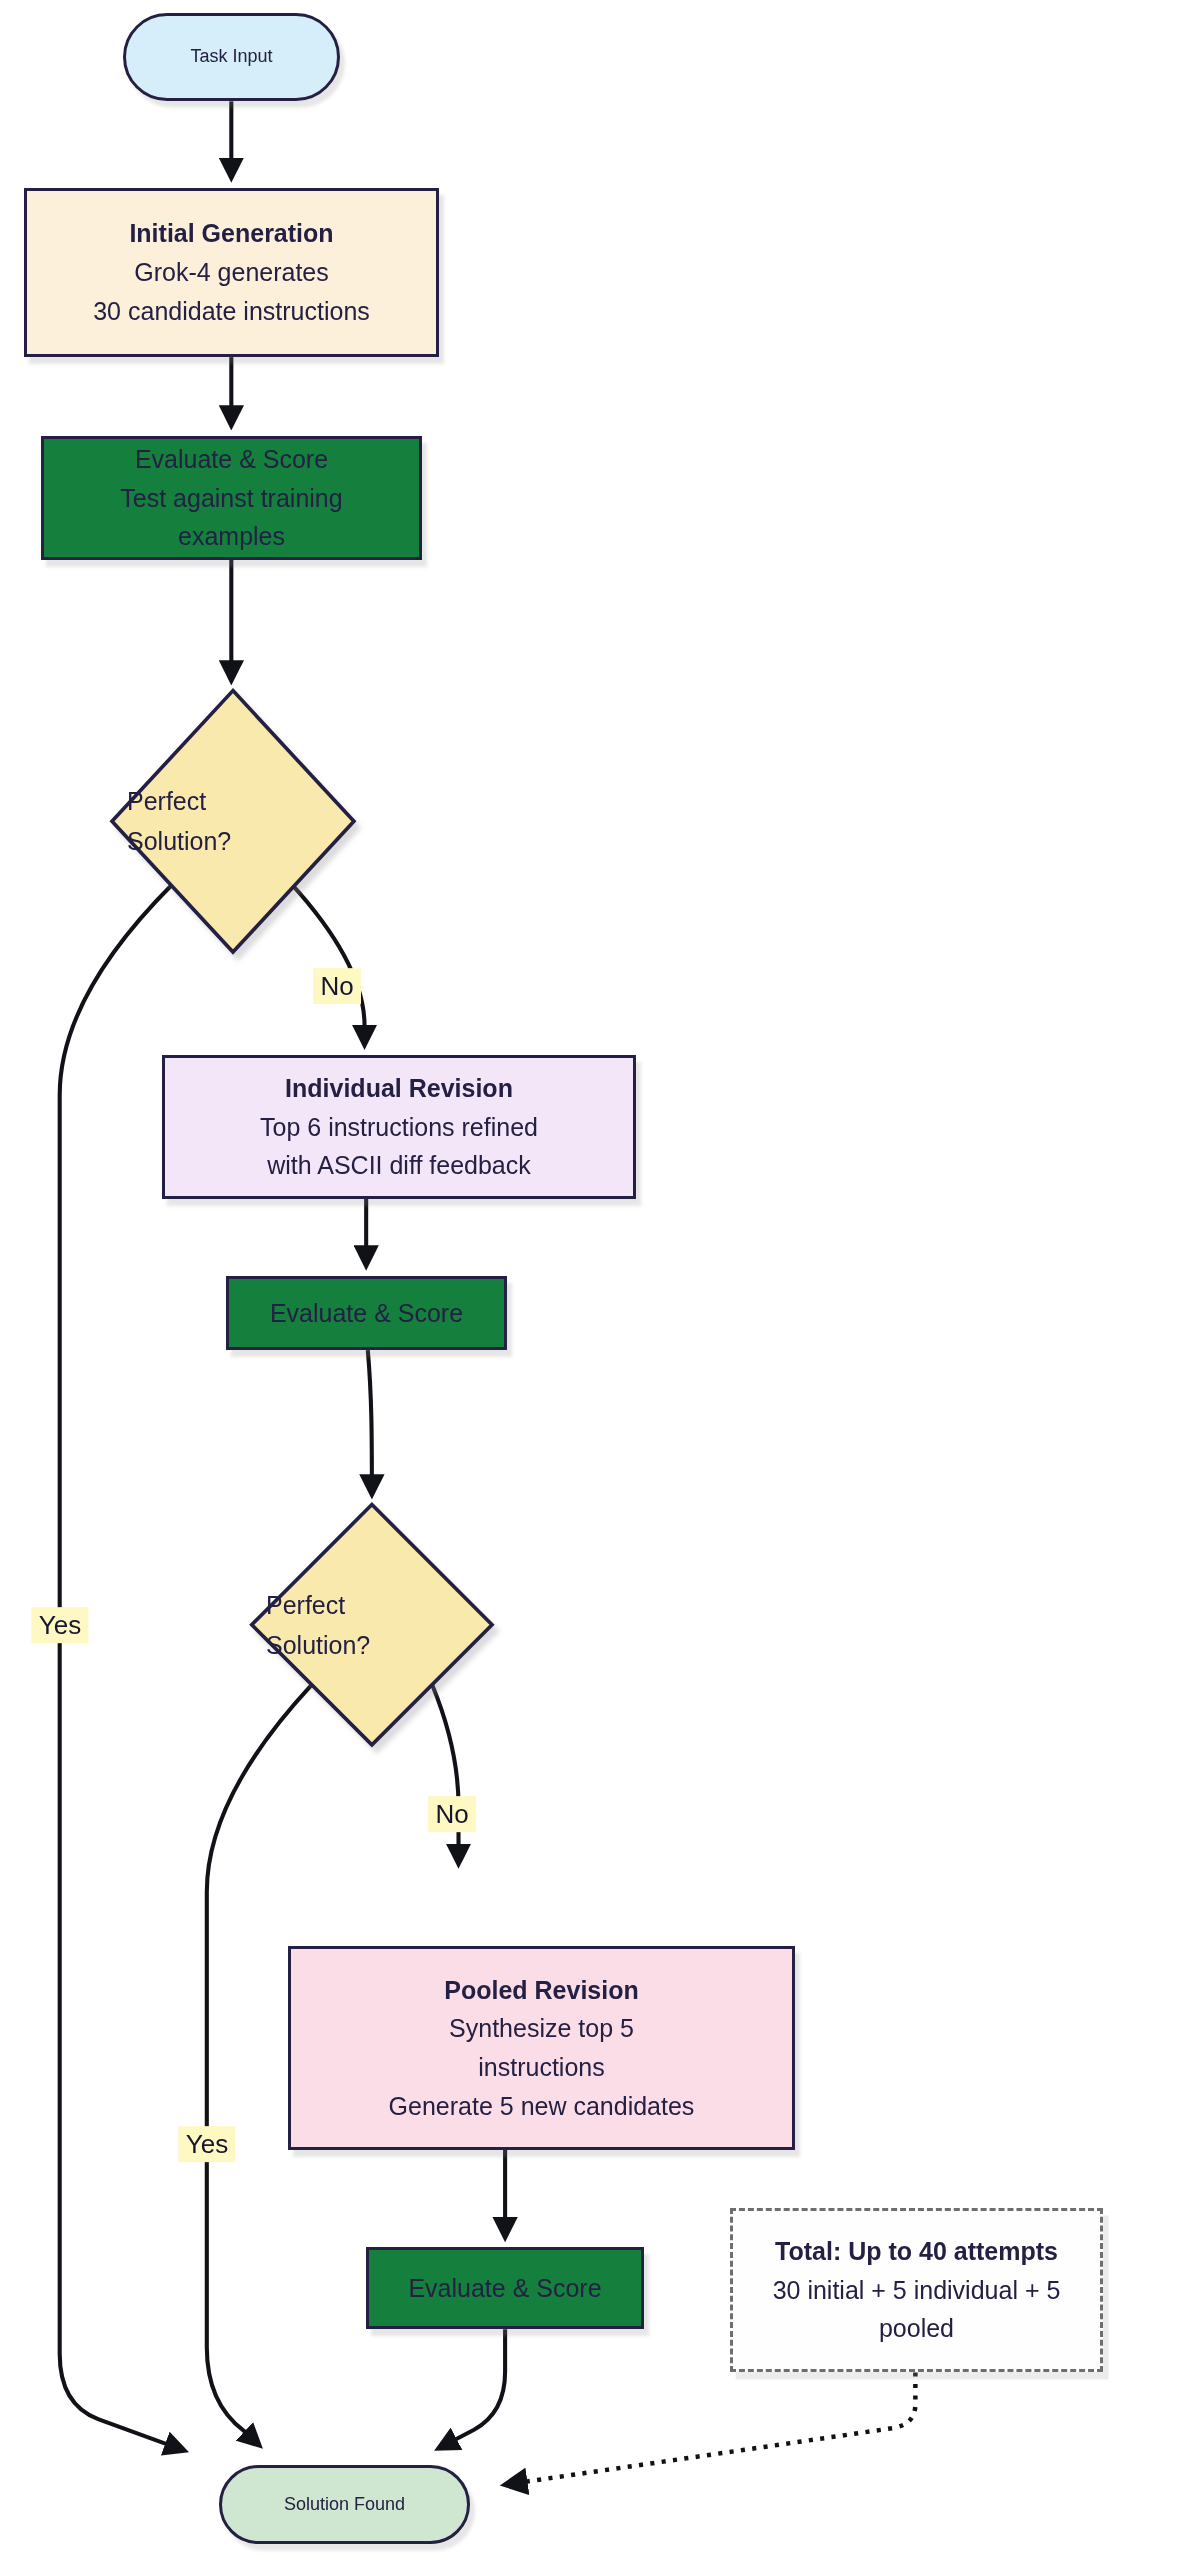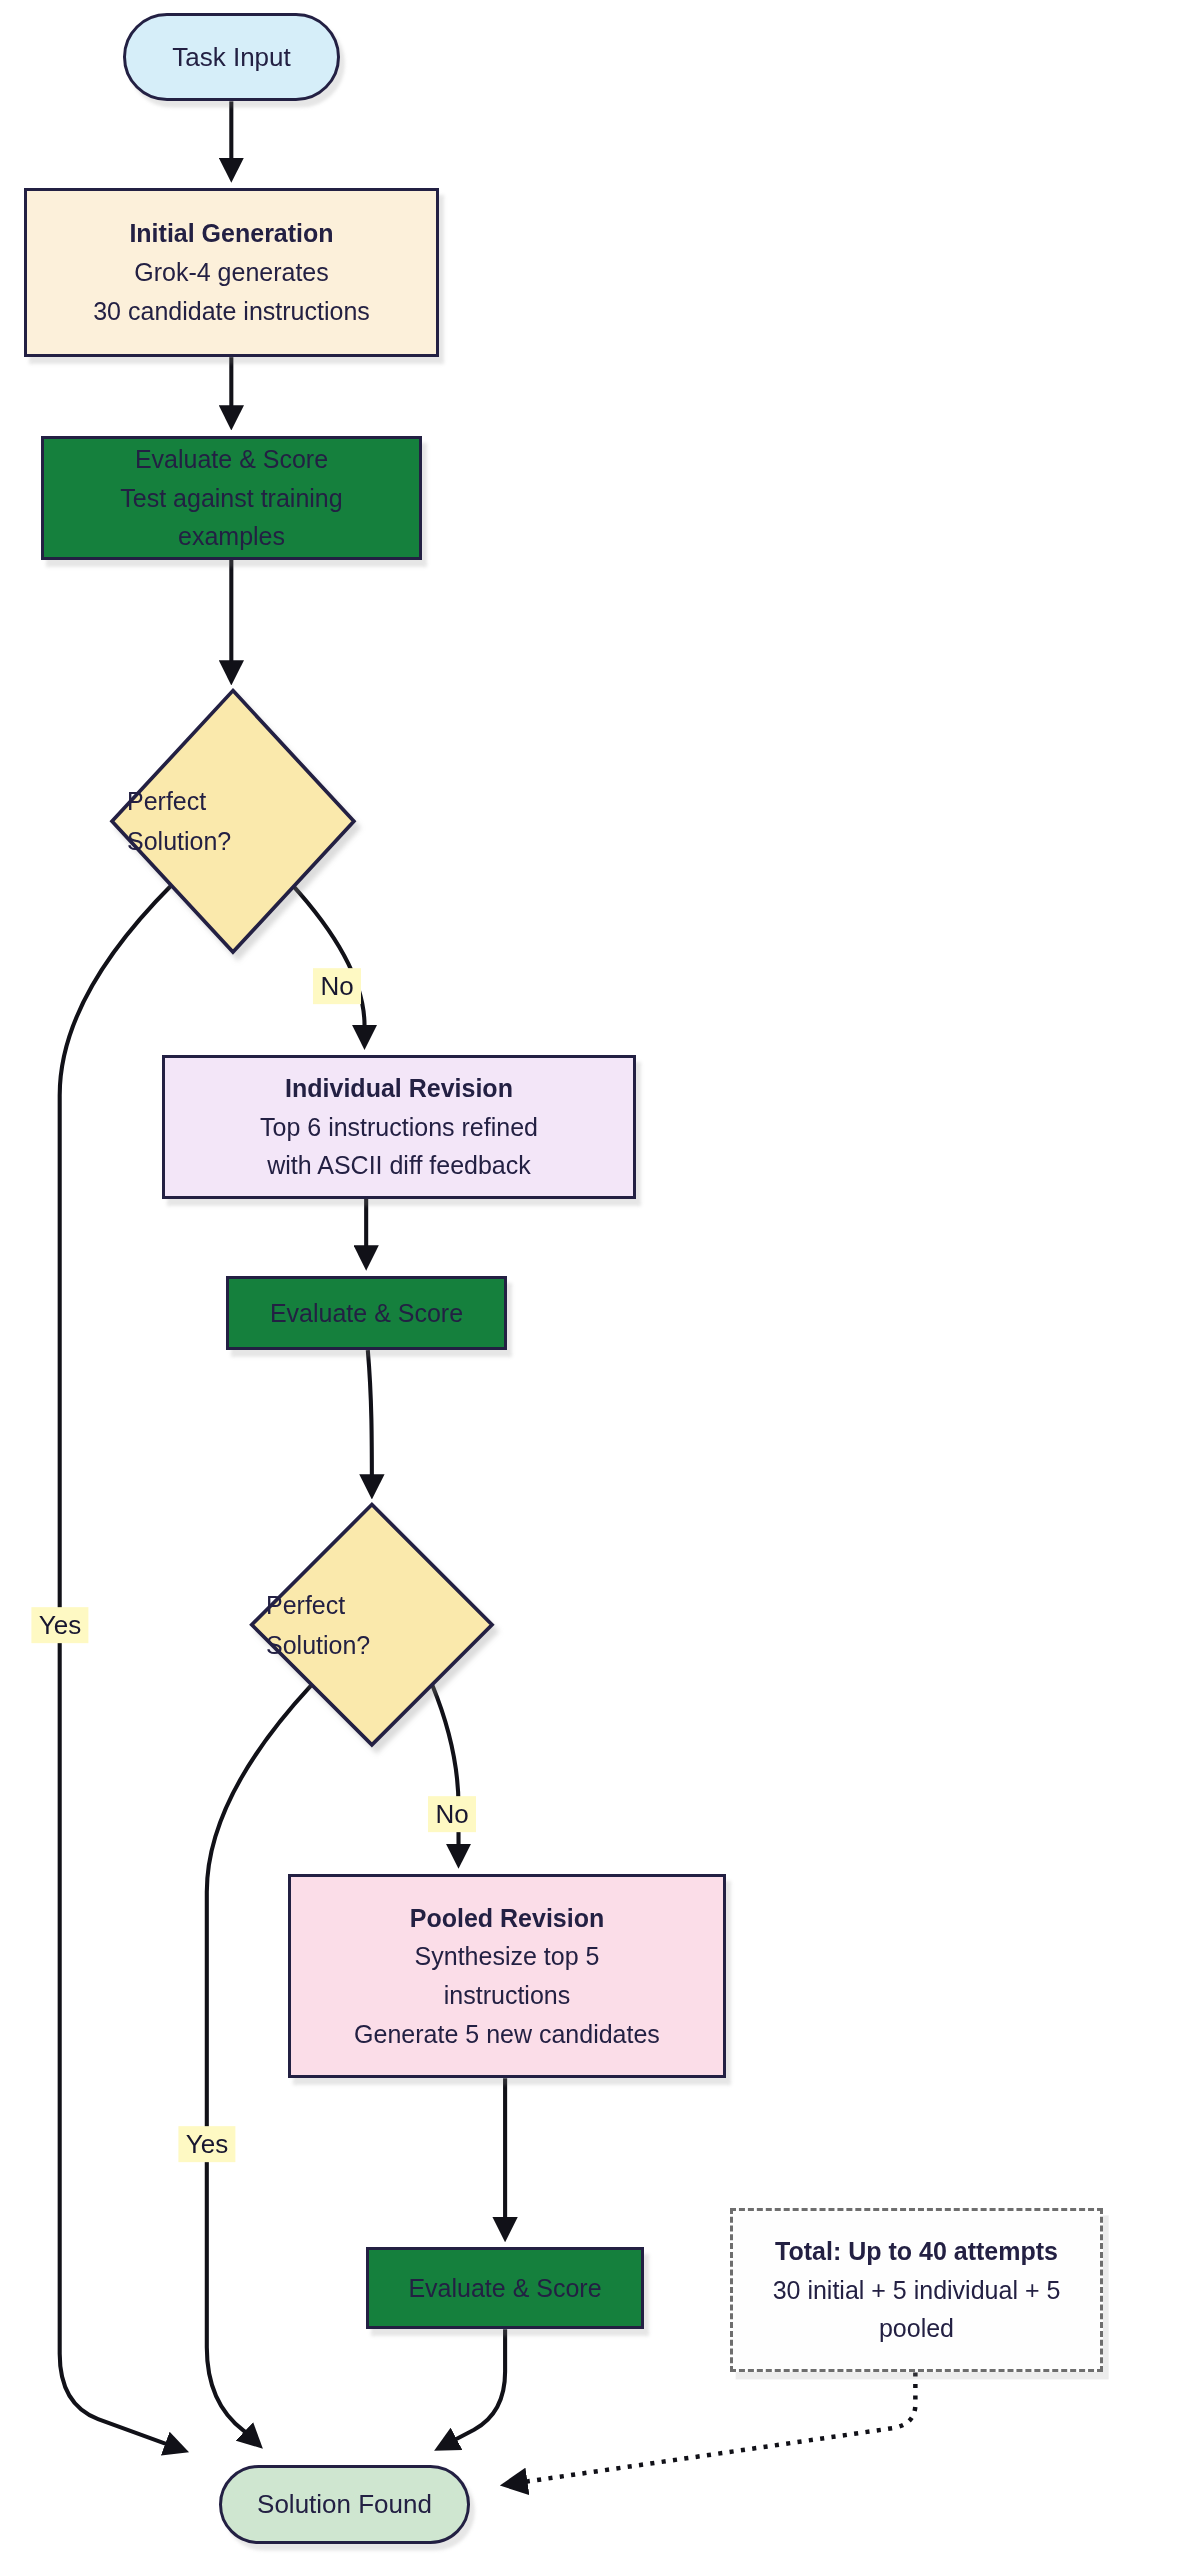--- a/index.html
+++ b/index.html
@@ -43,21 +43,21 @@
     flex-direction: column;
     align-items: center;
     justify-content: center;
     text-align: center;
     font-size: 25px;
     line-height: 1.55;
     z-index: 2;
     box-shadow: 4.9px 6.5px 3.3px rgba(140,140,140,0.22);
   }
   .node .node-title { font-weight: bold; }
-  .pill { border-radius: 49px; font-size: 26px; }
+  .pill { border-radius: 49px; font-size: 18px; }
   .fill-task      { background: #d6eef9; }
   .fill-process   { background: #fcf0da; }
   .fill-eval      { background: #15803d; }
   .fill-individual{ background: #f3e6f8; }
   .fill-pooled    { background: #fbdde8; }
   .fill-solution  { background: #cfe6d0; }
   .note {
     border: 3.3px dashed #6e6e6e;
     background: #fefefe;
     box-shadow: 5.7px 7.4px 0 rgba(160,160,160,0.20);
@@ -148,21 +148,21 @@
 
   <div class="node fill-eval" style="left:226px; top:1276px; width:281px; height:74px;">
     <div class="node-line">Evaluate &amp; Score</div>
   </div>
 
   <div class="diamond-label" style="left:372px; top:1625px;">
     <div>Perfect</div>
     <div>Solution?</div>
   </div>
 
-  <div class="node fill-pooled" style="left:288px; top:1874px; width:438px; height:204px;">
+  <div class="node fill-pooled" style="left:288px; top:1946px; width:507px; height:204px;">
     <div class="node-title">Pooled Revision</div>
     <div class="node-line">Synthesize top 5</div>
     <div class="node-line">instructions</div>
     <div class="node-line">Generate 5 new candidates</div>
   </div>
 
   <div class="node fill-eval" style="left:366px; top:2247px; width:278px; height:82px;">
     <div class="node-line">Evaluate &amp; Score</div>
   </div>
 

